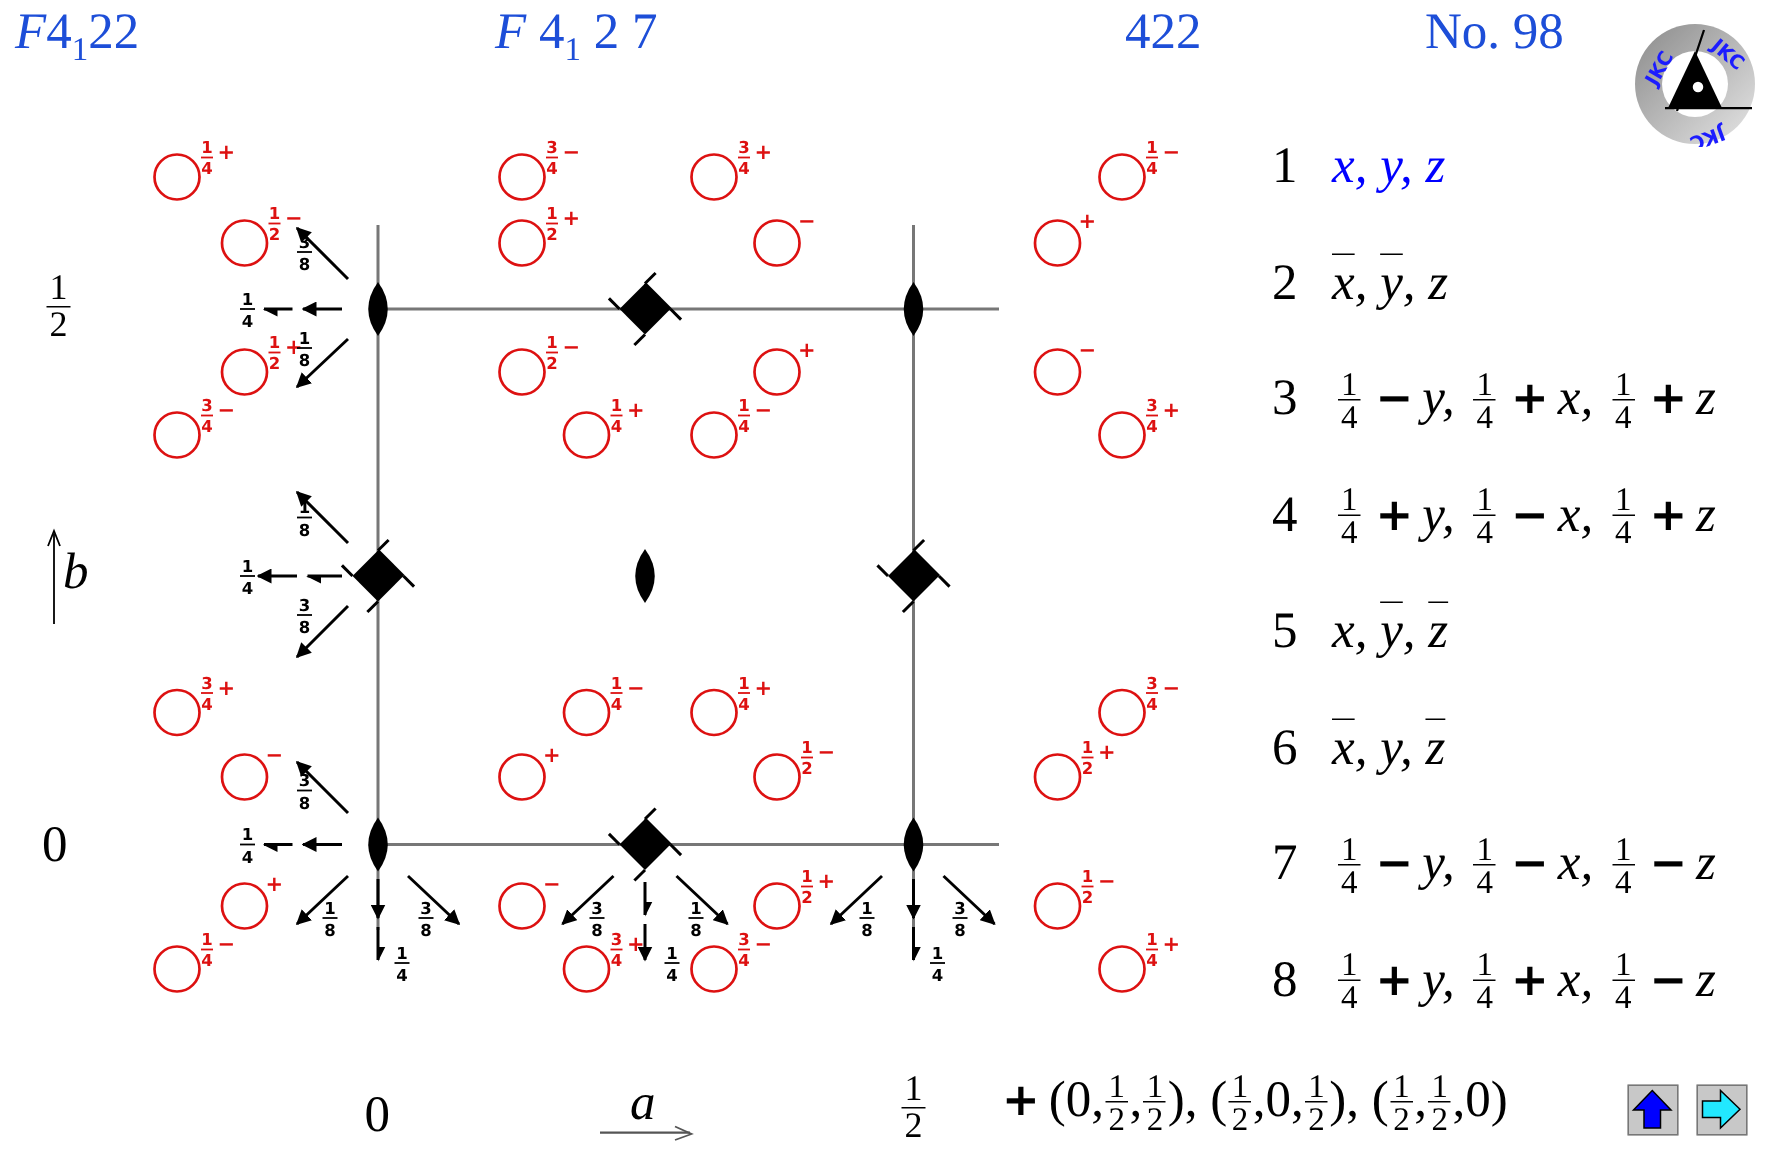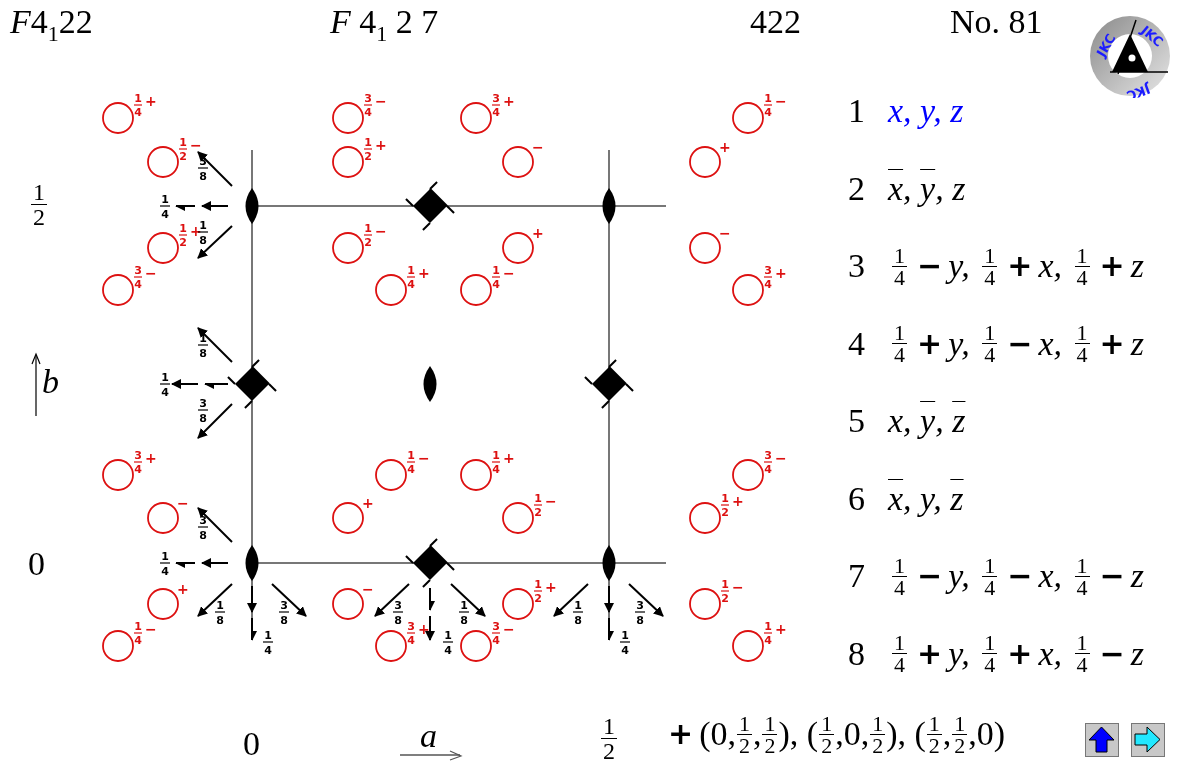--- a/index.html
+++ b/index.html
@@ -1,18 +1,18 @@
 <!DOCTYPE html>
 <html><head>
 <meta charset="utf-8">
 <style>
   html, body { margin: 0; padding: 0; background: #ffffff; }
   body { width: 1180px; height: 770px; position: relative; overflow: hidden;
          font-family: "Liberation Serif", "DejaVu Serif", serif; }
-  .hdr { position: absolute; top: 2px; color: #000000; font-size: 34px; line-height: 40px; }
+  .hdr { position: absolute; top: 2px; color: #1d4ed8; font-size: 34px; line-height: 40px; }
   .hdr i { font-style: italic; }
   .hdr sub { font-size: 22px; vertical-align: -8px; }
   #hdr-short { left: 10px; }
   #hdr-full { left: 330px; }
   #hdr-pg { left: 750px; }
   #hdr-no { left: 950px; }
   #logo { position: absolute; left: 1088px; top: 14px; width: 84px; height: 84px; }
   #diagram { position: absolute; left: 0; top: 0; }
   .ops { position: absolute; left: 848px; top: 88px; width: 332px; }
   .op { height: 77.5px; display: flex; align-items: flex-start; font-size: 34px; line-height: 46px; color: #000; white-space: nowrap; }
@@ -35,21 +35,21 @@
 </head>
 <body>
 
 <div class="hdr" id="hdr-short">
   <i>F</i><span>4</span><sub>1</sub><span>22</span>
 </div>
 <div class="hdr" id="hdr-full">
   <i>F</i>&nbsp;<span>4</span><sub>1</sub><span style="white-space:pre"> 2 7</span>
 </div>
 <div class="hdr" id="hdr-pg">422</div>
-<div class="hdr" id="hdr-no">No. 81</div>
+<div class="hdr" id="hdr-no">No. 98</div>
 
 <svg id="logo" viewBox="0 0 84 84">
   <defs>
     <linearGradient id="lg" x1="0" y1="0" x2="1" y2="1">
       <stop offset="0" stop-color="#8a8a8a"></stop>
       <stop offset="1" stop-color="#e6e6e6"></stop>
     </linearGradient>
   </defs>
   <circle cx="42" cy="42" r="40" fill="url(#lg)"></circle>
   <circle cx="42" cy="42" r="22" fill="#ffffff"></circle>

